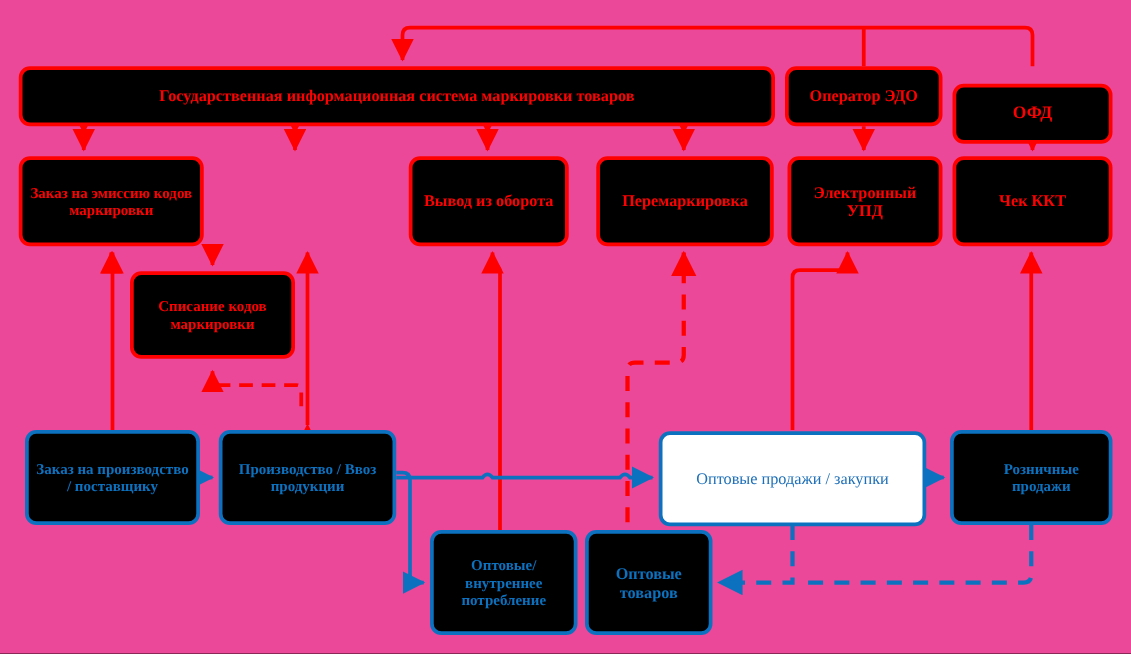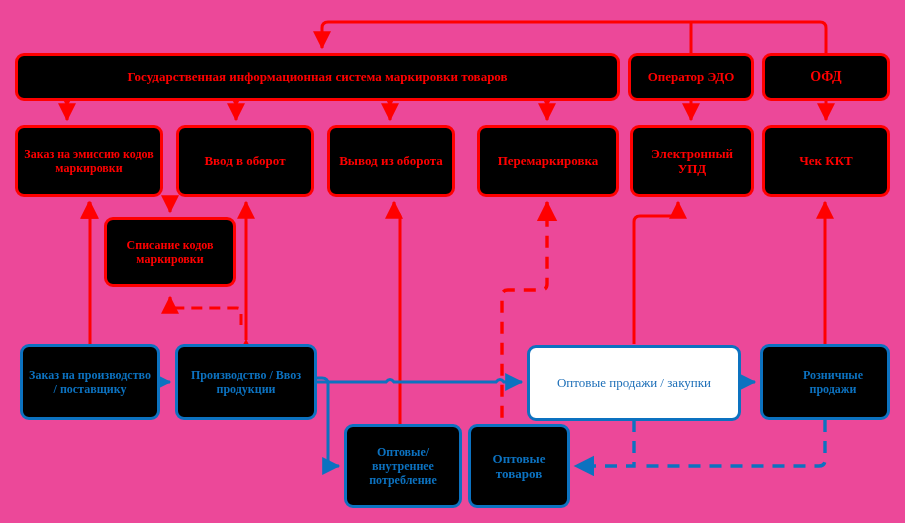--- a/index.html
+++ b/index.html
@@ -152,31 +152,28 @@
   </svg>
 
   <div class="node red" style="left:15px; top:53px; width:605px; height:48px; font-size:13px;">
     <span>Государственная информационная система маркировки товаров</span>
   </div>
 
   <div class="node red" style="left:628px; top:53px; width:126px; height:48px; font-size:13px;">
     <span>Оператор ЭДО</span>
   </div>
 
-  <div class="node red" style="left:762px; top:53px; width:128px; height:48px; font-size:14px;">
+  <div class="node red" style="left:762px; top:67px; width:128px; height:48px; font-size:14px;">
     <span>ОФД</span>
   </div>
 
   <div class="node red" style="left:15px; top:125px; width:148px; height:72px; font-size:12px;">
     <span>Заказ на эмиссию кодов маркировки</span>
   </div>
 
-  <div class="node red" style="left:176px; top:125px; width:138px; height:72px; font-size:13px;">
-    <span>Ввод в оборот</span>
-  </div>
 
   <div class="node red" style="left:327px; top:125px; width:128px; height:72px; font-size:13px;">
     <span>Вывод из оборота</span>
   </div>
 
   <div class="node red" style="left:477px; top:125px; width:142px; height:72px; font-size:13px;">
     <span>Перемаркировка</span>
   </div>
 
   <div class="node red" style="left:630px; top:125px; width:124px; height:72px; font-size:13px;">

